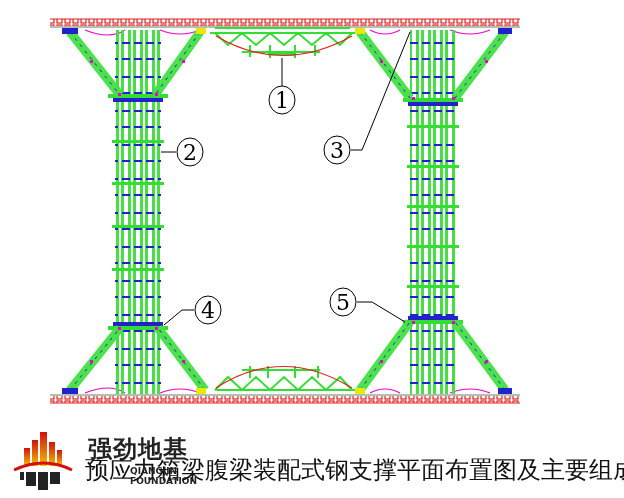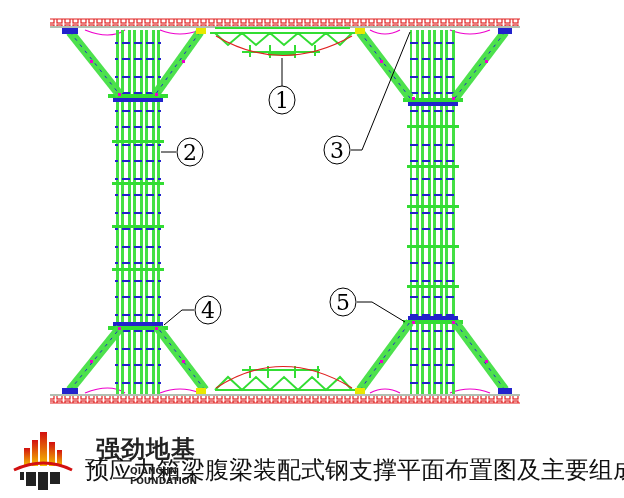--- a/index.html
+++ b/index.html
@@ -1,20 +1,20 @@
 <!DOCTYPE html>
 <html><head>
 <meta charset="utf-8">
 <style>
   html,body{margin:0;padding:0;background:#ffffff;}
   body{width:624px;height:498px;position:relative;overflow:hidden;font-family:"DejaVu Serif",serif;}
   #drawing{position:absolute;left:0;top:0;width:624px;height:430px;}
   .callout-text{font-family:"DejaVu Serif",serif;font-size:22px;fill:#000;}
   #logo{position:absolute;left:10px;top:428px;width:190px;height:64px;}
-  .logo-cn{position:absolute;left:78px;top:8px;font-family:"DejaVu Sans",sans-serif;font-weight:bold;font-size:24px;color:#222;letter-spacing:1px;line-height:26px;margin-left:8px;}
+  .logo-cn{position:absolute;left:78px;top:8px;font-family:"DejaVu Sans",sans-serif;font-weight:bold;font-size:24px;color:#222;letter-spacing:1px;line-height:26px;}
   .logo-en{position:absolute;left:72px;top:38px;font-family:"DejaVu Sans",sans-serif;font-weight:bold;font-size:9px;color:#222;letter-spacing:0;line-height:10px;padding-left:48px;}
   #caption{position:absolute;left:85px;top:458px;font-family:"DejaVu Serif",serif;font-size:24px;color:#111;white-space:nowrap;line-height:24px;}
 </style>
 </head>
 <body>
 
 <svg id="drawing" viewBox="0 0 624 430" xmlns="http://www.w3.org/2000/svg">
   <defs>
     <pattern id="redTicks" width="8" height="8" patternUnits="userSpaceOnUse">
       <rect x="1" y="1" width="5" height="6" fill="none" stroke="#e02020" stroke-width="1.2"></rect>

